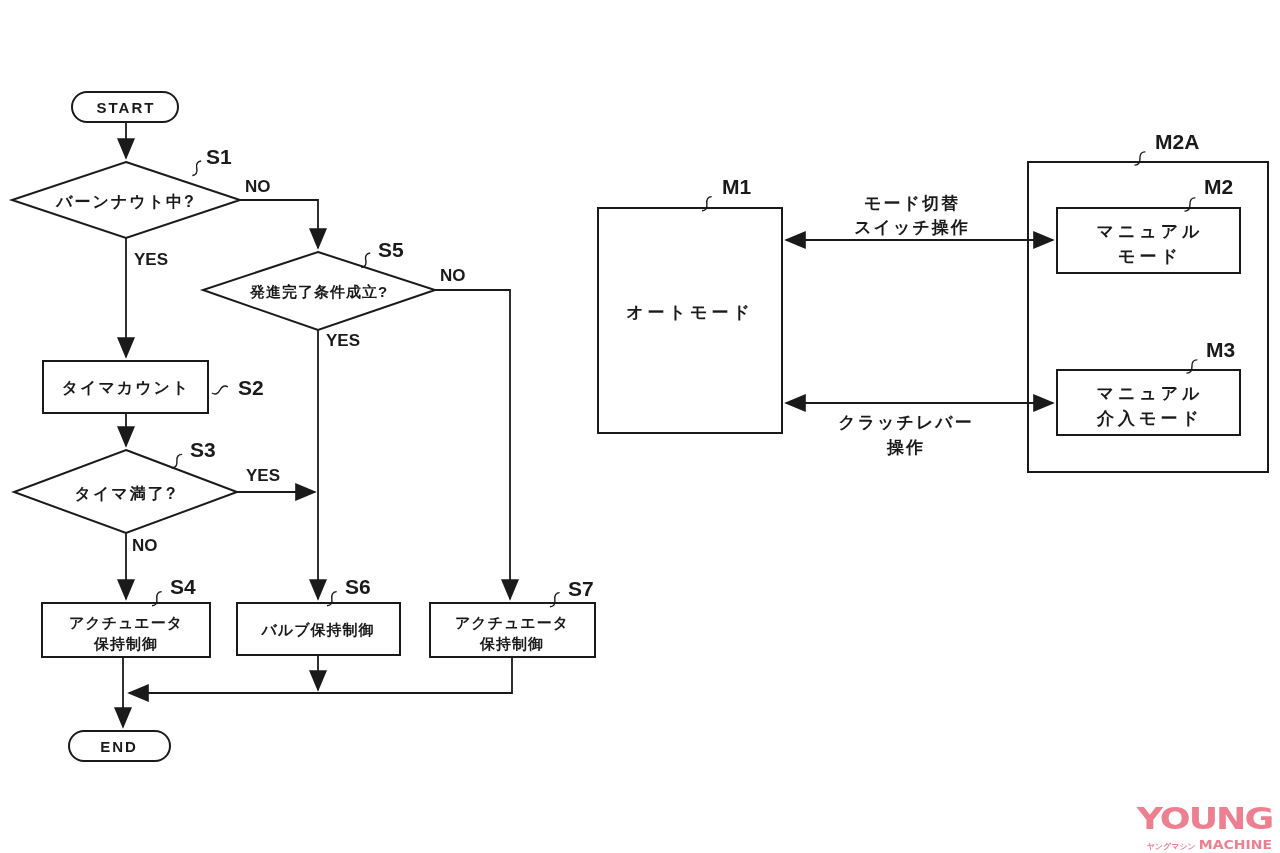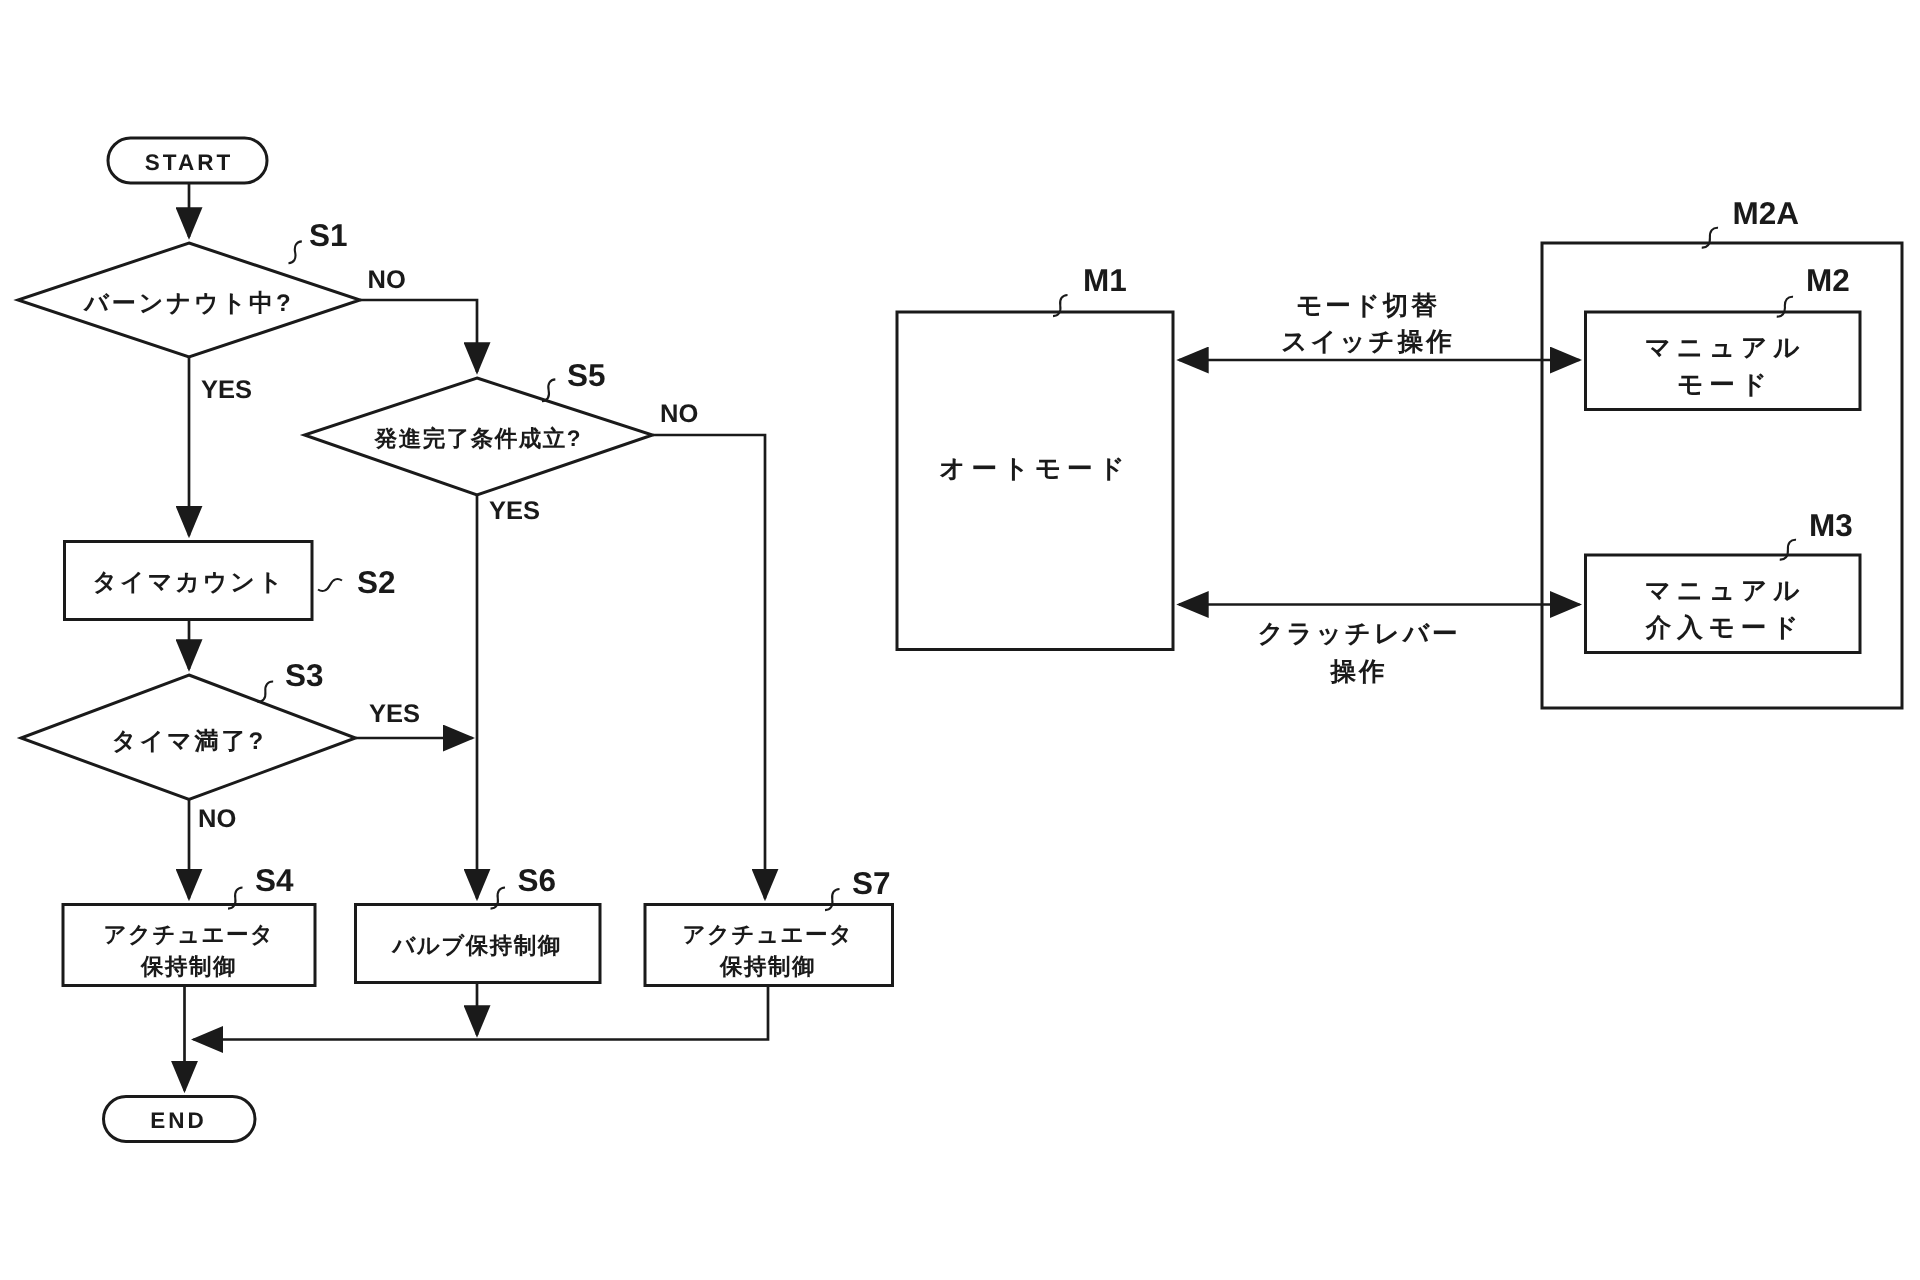--- a/index.html
+++ b/index.html
@@ -165,13 +165,20 @@
     <text class="alabel" x="912" y="209">モード切替</text>
     <text class="alabel" x="912" y="233">スイッチ操作</text>
   </g>
   <g>
     <path class="conn" d="M786,403 L1053,403" marker-start="url(#ah)" marker-end="url(#ah)"></path>
     <text class="alabel" x="906" y="428">クラッチレバー</text>
     <text class="alabel" x="906" y="453">操作</text>
   </g>
 </svg>
 
+  <div class="logo" style="color: rgb(237, 128, 144);">
+    <div class="logo-young">YOUNG</div>
+    <div class="logo-row">
+      <span class="logo-kana">ヤングマシン</span>
+      <span class="logo-machine">MACHINE</span>
+    </div>
+  </div>
 </div>
 
 </body></html>

